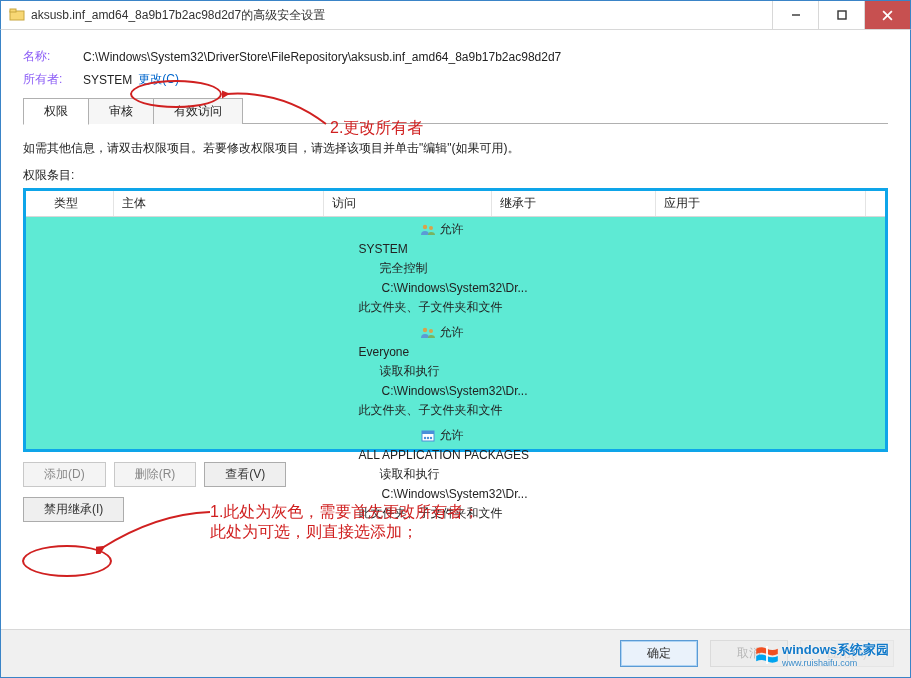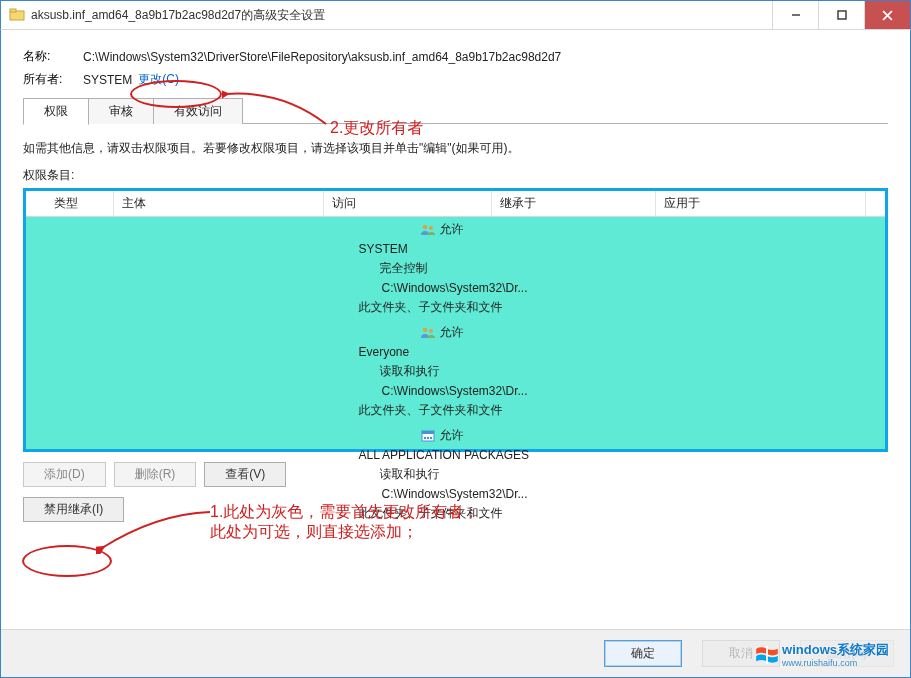--- a/index.html
+++ b/index.html
@@ -14,21 +14,21 @@
 .winbtn { width: 46px; height: 100%; display: flex; align-items: center; justify-content: center; border-left: 1px solid #d8d8d8; background:#fff; }
 .winbtn.close { background: #c75050; }
 .winbtn svg { display:block; }
 .winbtn.close svg line { stroke: #fff; }
 
 
 .frame { position: absolute; top:30px; left:0; right:0; bottom:0; border:1px solid #3a84c7; border-top:none; background:#fff; }
 .dlgbody { padding: 18px 22px 8px 22px; font-size: 12px; color: #222; height: calc(100% - 48px); position: relative; }
 
 .row { display: flex; align-items: center; margin-bottom: 6px; }
-.lbl { width: 60px; color: #000000; }
+.lbl { width: 60px; color: #8b5cf6; }
 .val { color: #222; }
 a.link { color: #0066cc; text-decoration: none; margin-left: 6px; }
 
 
 .tabs { margin-top: 10px; display:flex; position: relative; }
 .tab { border:1px solid #b0b0b0; border-bottom:none; padding:4px 20px; font-size:12px; background:#f6f6f6; margin-right:-1px; position:relative; }
 .tab.active { background:#fff; z-index:2; border-bottom:1px solid #fff; margin-bottom:-1px; }
 .tabline { border-top:1px solid #b0b0b0; margin-top:-1px; }
 
 .hint { margin: 16px 0 10px 0; color:#222; }
@@ -48,21 +48,21 @@
 .col.c3 { width: 164px; }
 .col.c4 { width: 210px; }
 .permicon { width:16px; height:16px; display:inline-block; }
 
 
 .btnrow { margin-top: 10px; display:flex; gap:8px; }
 .btn { border:1px solid #acacac; background:#efefef; padding:3px 20px; font-size:12px; color:#333; }
 .btn.disabled { color:#888; background:#f4f4f4; border-color:#c8c8c8; }
 
 
-.footer { position:absolute; bottom:0; left:0; right:0; height:48px; border-top:1px solid #d8d8d8; background:#f0f0f0; display:flex; align-items:center; justify-content:flex-end; padding-right:16px; gap:20px; }
+.footer { position:absolute; bottom:0; left:0; right:0; height:48px; border-top:1px solid #d8d8d8; background:#f0f0f0; display:flex; align-items:center; justify-content:flex-end; padding-right:16px; gap:12px; }
 .footer .btn { padding:4px 26px; background:#e8e8e8; }
 .footer .btn.primary { border:1px solid #5b9bd5; box-shadow:0 0 0 1px #aed4f5 inset; background:#eaf2fb; }
 
 
 .anno { position:absolute; pointer-events:none; }
 .anno-text { color:#d02020; font-size:16px; font-family: "SimSun","Microsoft YaHei",sans-serif; text-align: center; }
 .circle { border:2px solid #d02020; border-radius:50%; }
 
 
 .wm { position:absolute; right:22px; bottom:10px; font-size:13px; font-weight:bold; color:#1179c9; display:flex; align-items:center; gap:4px; text-shadow:0 0 2px #fff; }

